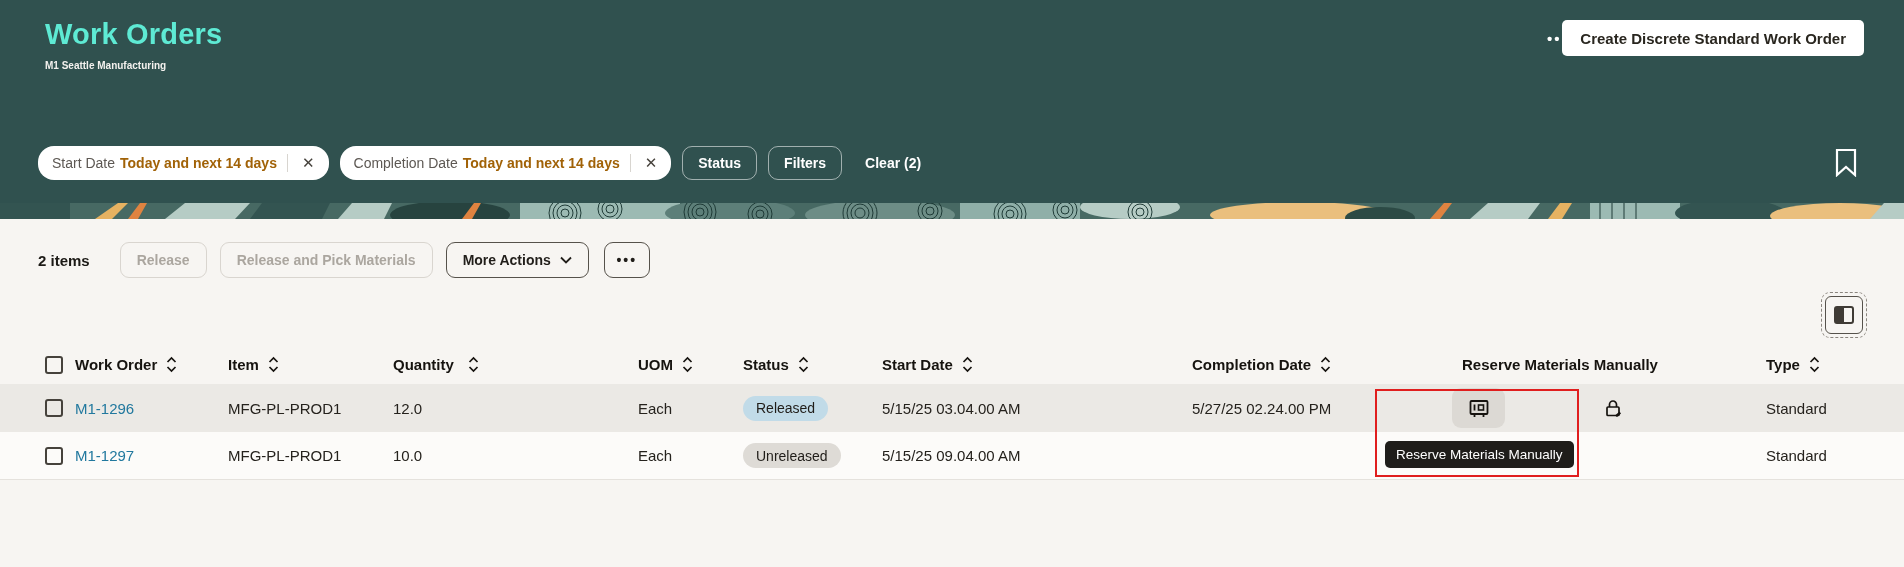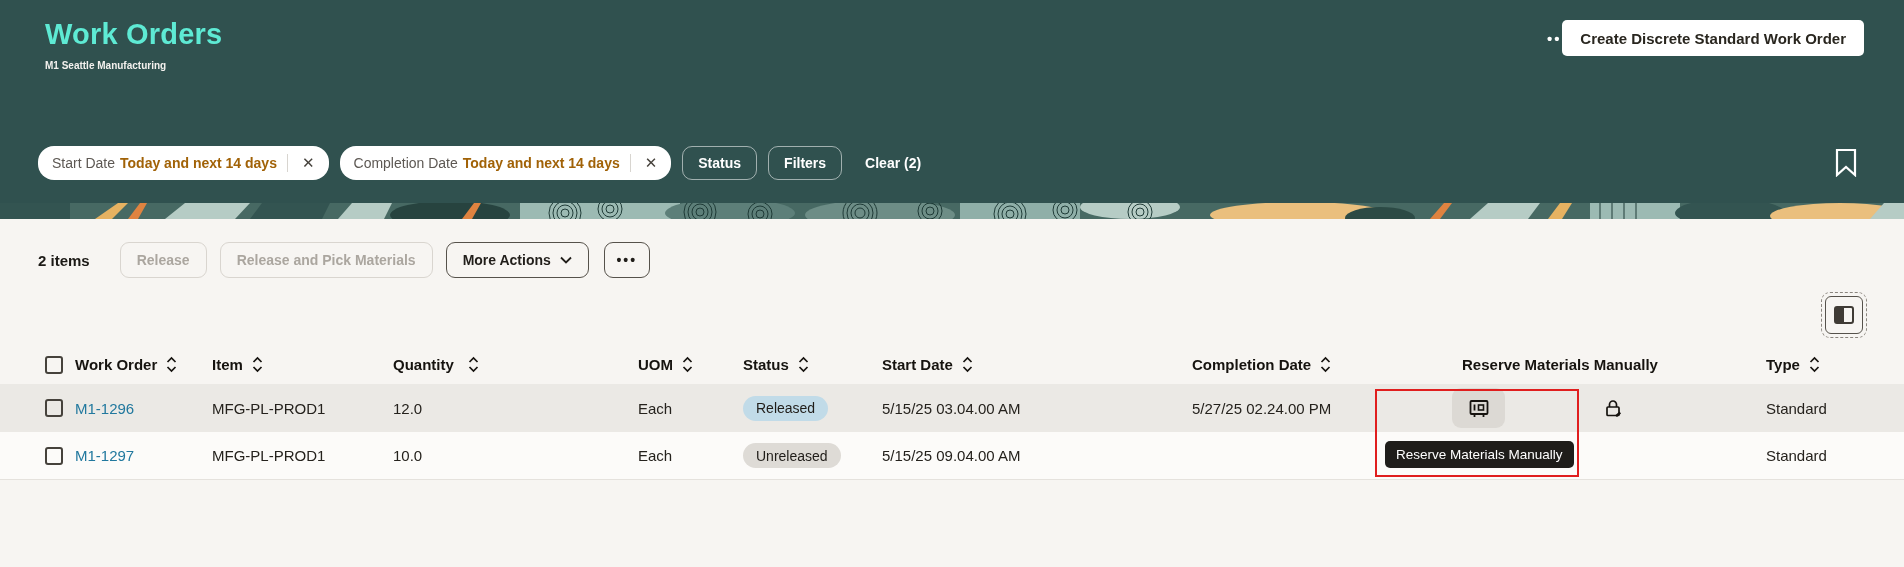--- a/index.html
+++ b/index.html
@@ -54,21 +54,21 @@
       display:flex; align-items:center; justify-content:center; cursor:pointer; }
 
   
   .grid { position:absolute; top:345px; left:0; width:1904px; }
   .grid-header { position:relative; height:39px; }
   .grid-row { position:relative; height:48px; }
   .row-0 { background:var(--row_hover_bg); }
   .row-1 { background:var(--row_bg); border-bottom:1px solid #e5e2dd; }
   .cell { position:absolute; top:0; height:100%; display:flex; align-items:center; font-size:15px; color:#25221d; white-space:nowrap; }
   .hcell { font-weight:bold; color:#16130f; gap:9px; cursor:pointer; }
-  .c-check { left:45px; } .c-wo { left:75px; } .c-item { left:212px; } .c-qty { left:393px;gap:14px; } .c-uom { left:638px; }
+  .c-check { left:45px; } .c-wo { left:75px; } .c-item { left:228px; } .c-qty { left:393px;gap:14px; } .c-uom { left:638px; }
   .c-status { left:743px; } .c-start { left:882px; } .c-comp { left:1192px; }
   .c-reserve-h { left:1560px; transform:translateX(-50%); cursor:default; }
   .c-type { left:1766px; }
   .checkbox { width:18px; height:18px; border:2px solid #46423c; border-radius:3px; background:transparent; cursor:pointer; }
   .wo-link { color:var(--link); text-decoration:none; cursor:pointer; }
   .badge { height:25px; display:flex; align-items:center; padding:0 13px; border-radius:13px; font-size:14px; color:#201d19; }
   .badge-released { background:var(--released_badge_bg); }
   .badge-unreleased { background:var(--unreleased_badge_bg); }
   .reserve-btn { position:absolute; left:1452px; top:4px; width:53px; height:40px; background:#dcd9d4; border:none; border-radius:9px;
       display:flex; align-items:center; justify-content:center; cursor:pointer; }

